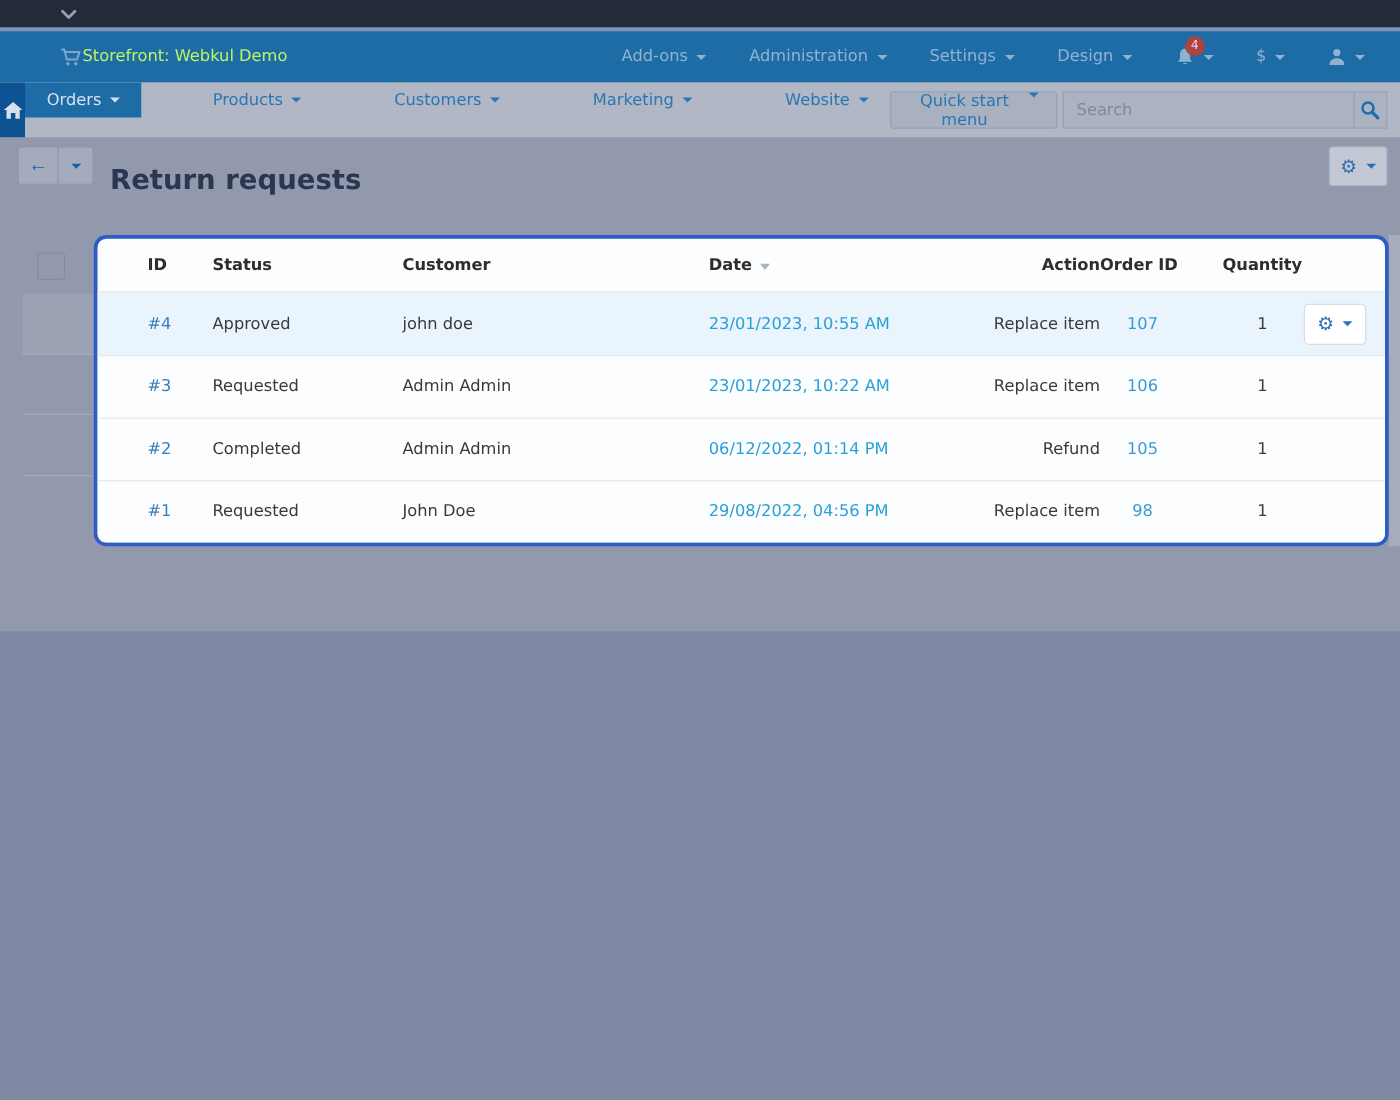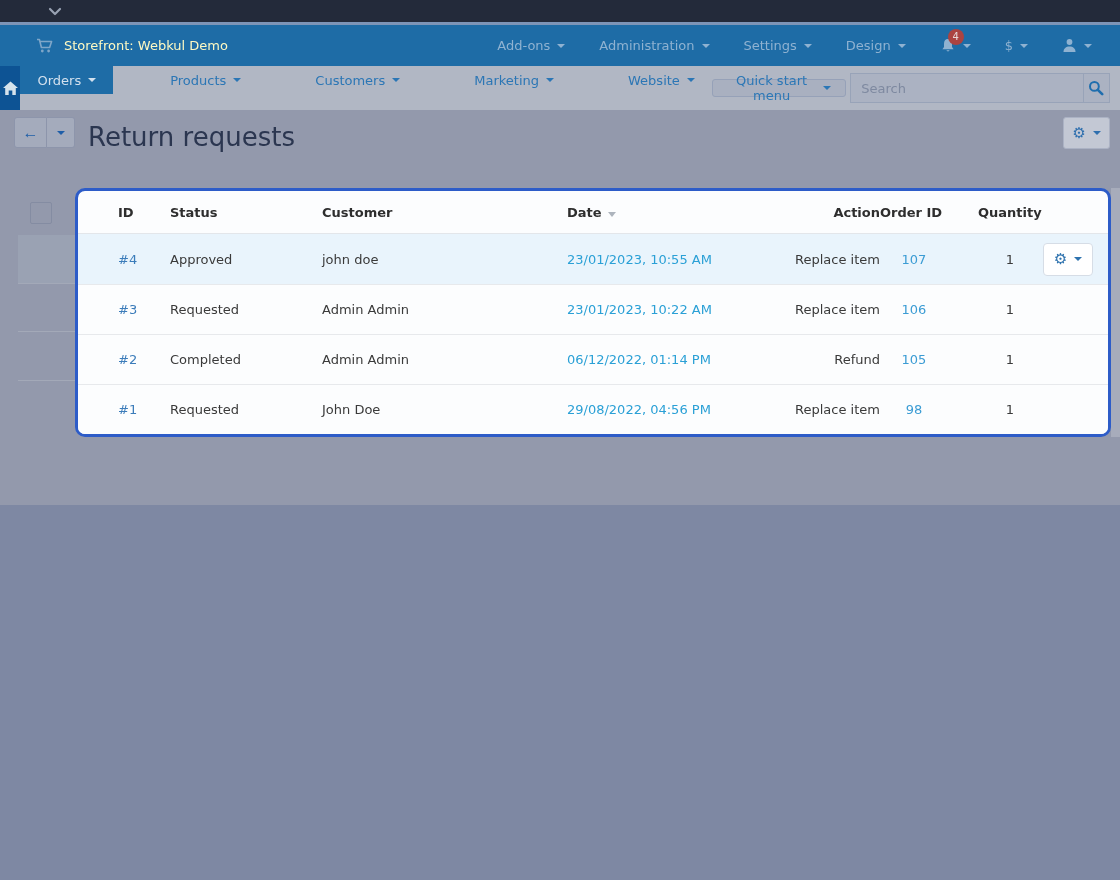--- a/index.html
+++ b/index.html
@@ -7,55 +7,55 @@
   body { font-family:"DejaVu Sans","Liberation Sans",sans-serif; font-size:13px; position:relative; background:#9399ac; }
 
   
   .topbar { position:absolute; left:0; top:0; width:1120px; height:22px; background:#232a3a; }
   .topbar-chevron { position:absolute; left:48px; top:7px; }
 
   
   .header { position:absolute; left:0; top:22px; width:1120px; height:44px;
             background:#1e6ca6; border-top:3px solid #7e95b7;
             display:flex; align-items:center; justify-content:space-between; }
-  .header-left { display:flex; align-items:center; gap:10px; padding-left:36px; color:#fef9c3; }
+  .header-left { display:flex; align-items:center; padding-left:48px; color:#bef264; }
   .header-right { display:flex; align-items:center; gap:34px; padding-right:28px; color:#8fb2d1; }
   .hmenu { display:flex; align-items:center; cursor:pointer; color:#8fb2d1; }
   .car { width:0; height:0; border-left:4px solid transparent; border-right:4px solid transparent;
          border-top:4px solid currentColor; display:inline-block; margin-left:7px; }
   .bell-wrap { position:relative; display:flex; align-items:center; }
   .badge { position:absolute; top:-9px; left:8px; min-width:16px; height:16px; border-radius:9px;
            background:#ab4341; color:#e6d8d8; font-size:10px; line-height:16px; text-align:center; padding:0 3px; }
 
   
   .nav { position:absolute; left:0; top:66px; width:1120px; height:44px; background:#b1b7c4; display:flex; }
   .home-tab { width:44px; height:44px; background:#0d5394; display:flex; align-items:center; justify-content:center; cursor:pointer; }
   .tabs { display:flex; height:28px;gap:40px; }
   .nav-tab { display:flex; align-items:center; padding:0 17px; color:#2b76b5; cursor:pointer; }
   .nav-tab.active { background:#1e6ca6; color:#d3e1ee; }
   .nav-tab .car { margin-left:7px; }
   .nav-right { margin-left:auto; display:flex; align-items:center; padding-right:10px; }
-  .quick-btn { height:18px; padding:0 14px; border:1px solid #96a1b8; border-radius:3px; background:#a9b0c0;
-               color:#2b77b6; font-size:13px; font-family:inherit; display:flex; align-items:center; cursor:pointer; margin-right:4px; }
+  .quick-btn { height:30px; padding:0 14px; border:1px solid #96a1b8; border-radius:3px; background:#a9b0c0;
+               color:#2b77b6; font-size:13px; font-family:inherit; display:flex; align-items:flex-start; cursor:pointer; margin-right:4px; }
   .search-input { width:280px; height:30px; border:1px solid #98a3b8; background:#abb2c2; padding:0 10px;
                   font-size:13px; font-family:inherit; color:#55607a; outline:none; }
   .search-input::placeholder { color:#7e89a0; }
   .search-btn { width:33px; height:30px; border:1px solid #98a3b8; margin-left:-1px; background:#abb2c2;
                 display:flex; align-items:center; justify-content:center; cursor:pointer; }
 
   
   .content { position:absolute; left:0; top:110px; width:1120px; height:395px; background:#9399ac; }
   .bottom-area { position:absolute; left:0; top:505px; width:1120px; height:375px; background:#7e88a3; }
   .back-group { position:absolute; left:14px; top:7px; display:flex; }
   .back-btn { width:33px; height:31px; background:#a4abbc; border:1px solid #8d95ab; border-radius:3px 0 0 3px;
               color:#1e5ea8; font-size:16px; font-weight:bold; display:flex; align-items:center; justify-content:center; cursor:pointer; }
   .back-caret-btn { width:28px; height:31px; background:#a4abbc; border:1px solid #8d95ab; border-left:none;
               border-radius:0 3px 3px 0; color:#1e5ea8; display:flex; align-items:center; justify-content:center; cursor:pointer; }
   .back-caret-btn .car { margin-left:0; }
-  .page-title { position:absolute; left:88px; top:12px; font-size:26px; font-weight:400; color:#2b3650; }
+  .page-title { position:absolute; left:88px; top:22px; font-size:22px; font-weight:700; color:#2b3650; }
   .settings-btn { position:absolute; right:10px; top:7px; width:47px; height:32px; background:#c3c8d4;
               border:1px solid #abb2c4; border-radius:3px; color:#2e6fae; display:flex; align-items:center;
               justify-content:center; cursor:pointer; font-size:15px; }
 
   
   .dim-checkbox { position:absolute; left:30px; top:202px; width:22px; height:22px; border:1px solid #848ca2; border-radius:2px; }
   .dim-row1 { position:absolute; left:18px; top:235px; width:57px; height:48px; background:#9aa2b3; }
   .dim-sep { position:absolute; left:18px; width:57px; height:1px; background:#a3a9b8; }
   .dim-right-strip { position:absolute; left:1111px; top:188px; width:9px; height:249px; background:#a7acbb; }
 

